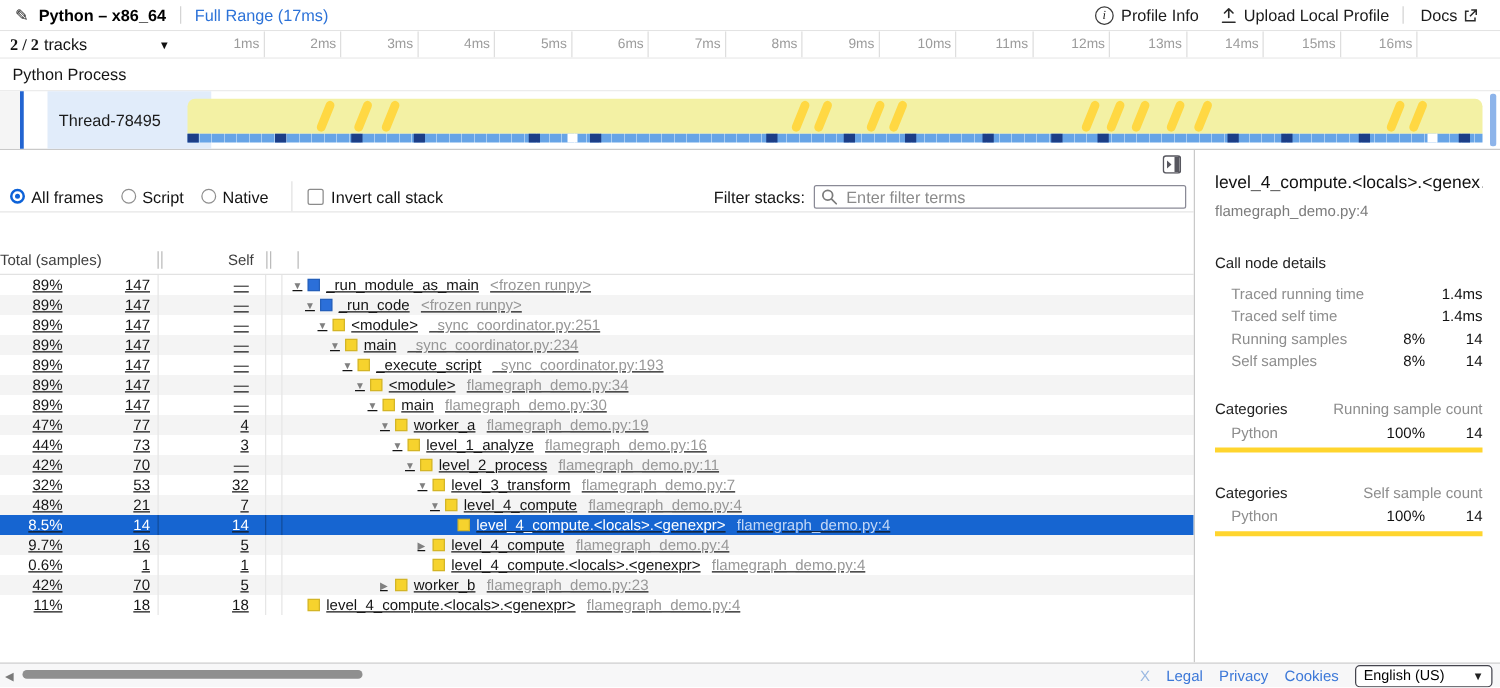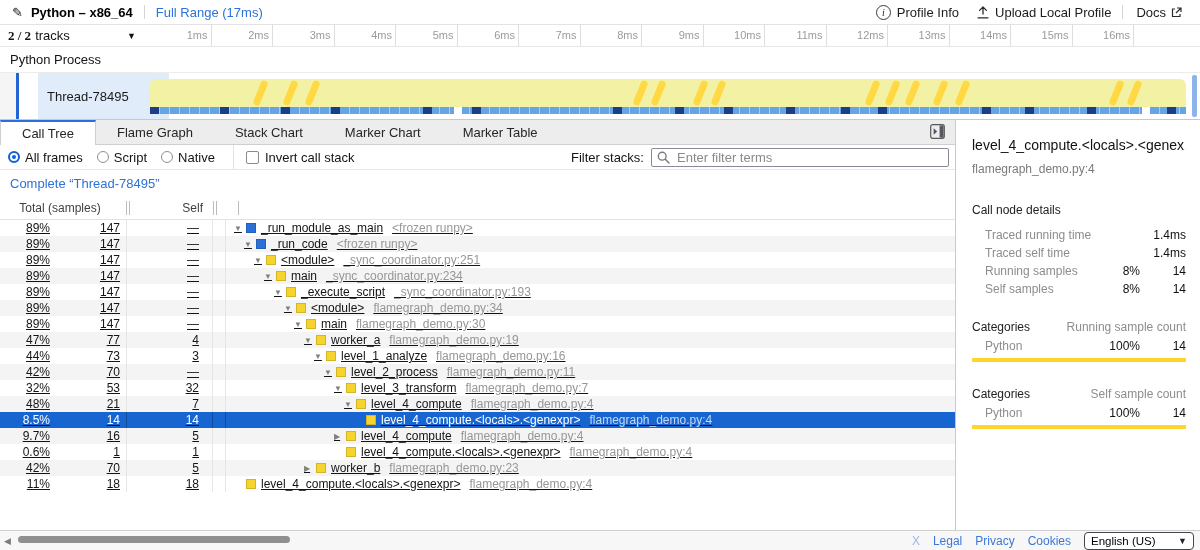--- a/index.html
+++ b/index.html
@@ -68,21 +68,21 @@
   #searchWrap svg{position:absolute;left:6px;top:3px;}
   #searchInput{width:100%;height:19px;box-sizing:border-box;border:1px solid #8a8a96;border-radius:2px;
                padding:0 4px 0 25px;font-size:13px;font-family:"Liberation Sans",sans-serif;outline:none;}
   #searchInput::placeholder{color:#8a8a8a;}
 
   
   #crumb{left:0;top:170px;width:955px;height:26px;display:flex;align-items:center;padding-left:10px;
          font-size:13px;color:#2c72d8;box-sizing:border-box;cursor:pointer;}
   #thead{left:0;top:196px;width:955px;height:24px;border-bottom:1px solid #e2e2e2;display:flex;align-items:center;
          font-size:12px;color:#3f3f3f;box-sizing:border-box;}
-  .h-total{width:120px;text-align:center;}
+  .h-total{width:120px;text-align:left;}
   .h-self{width:73px;text-align:right;}
   .hdiv{width:4px;height:14px;border-left:1px solid #bbb;border-right:1px solid #bbb;box-sizing:border-box;}
   .hd1{margin-left:6px;} .hd2{margin-left:10px;} .hd3{margin-left:9px;}
   #treeRows{left:0;top:220px;width:955px;text-decoration:underline;}
   .trow{display:flex;align-items:center;height:16px;font-size:12px;background:#fff;cursor:default;}
   .trow.alt{background:#f4f4f4;}
   .trow.sel{background:#1665d1;color:#fff;}
   .c-pct{width:50px;text-align:right;flex:none;}
   .c-total{width:70px;text-align:right;flex:none;}
   .c-self{width:72px;text-align:right;flex:none;}
@@ -235,27 +235,20 @@
           <div class="smark" style="left: 875.45px; background: rgb(28, 62, 135);"></div>
           <div class="smark" style="left: 936.95px; background: rgb(28, 62, 135);"></div>
           <div class="smark" style="left: 1016.9px; background: rgb(28, 62, 135);"></div>
           <div class="sgap" style="left: 303.5px;"></div>
           <div class="sgap" style="left: 992.3px;"></div>
         </div>
       <div id="trackScroll"></div>
     </div>
   </div>
 
-  <div id="tabbar" class="abs">
-      <div class="tab active">Call Tree</div>
-      <div class="tab">Flame Graph</div>
-      <div class="tab">Stack Chart</div>
-      <div class="tab">Marker Chart</div>
-      <div class="tab">Marker Table</div>
-    </div>
   <div id="sbToggle" class="abs">
     <svg width="15" height="15" viewBox="0 0 15 15">
       <rect x="0.7" y="0.7" width="13.6" height="13.6" rx="2" fill="none" stroke="#57575f" stroke-width="1.2"></rect>
       <rect x="9.6" y="1.4" width="4" height="12.2" fill="#57575f"></rect>
       <path d="M3.6 4.3 L7.2 7.5 L3.6 10.7 Z" fill="#57575f"></path>
     </svg>
   </div>
 
   <div id="filterRow" class="abs">
     <span id="radios" style="display:flex;align-items:center;">
@@ -284,23 +277,20 @@
       <span id="searchWrap">
         <svg width="13" height="13" viewBox="0 0 13 13">
           <circle cx="5.2" cy="5.2" r="3.9" fill="none" stroke="#7b7b7b" stroke-width="1.4"></circle>
           <path d="M8.3 8.3 L12 12" stroke="#7b7b7b" stroke-width="1.4" stroke-linecap="round"></path>
         </svg>
         <input id="searchInput" type="text" placeholder="Enter filter terms" style="">
       </span>
     </span>
   </div>
 
-  <div id="crumb" class="abs">
-    <span>Complete “Thread-78495”</span>
-  </div>
 
   <div id="thead" class="abs">
     <div class="h-total">Total (samples)</div>
     <div class="hdiv hd1"></div>
     <div class="h-self">Self</div>
     <div class="hdiv hd2"></div>
     <div style="width:12px;"></div>
     <div class="hdiv hd3" style="border-right:none;width:2px;"></div>
   </div>
 

